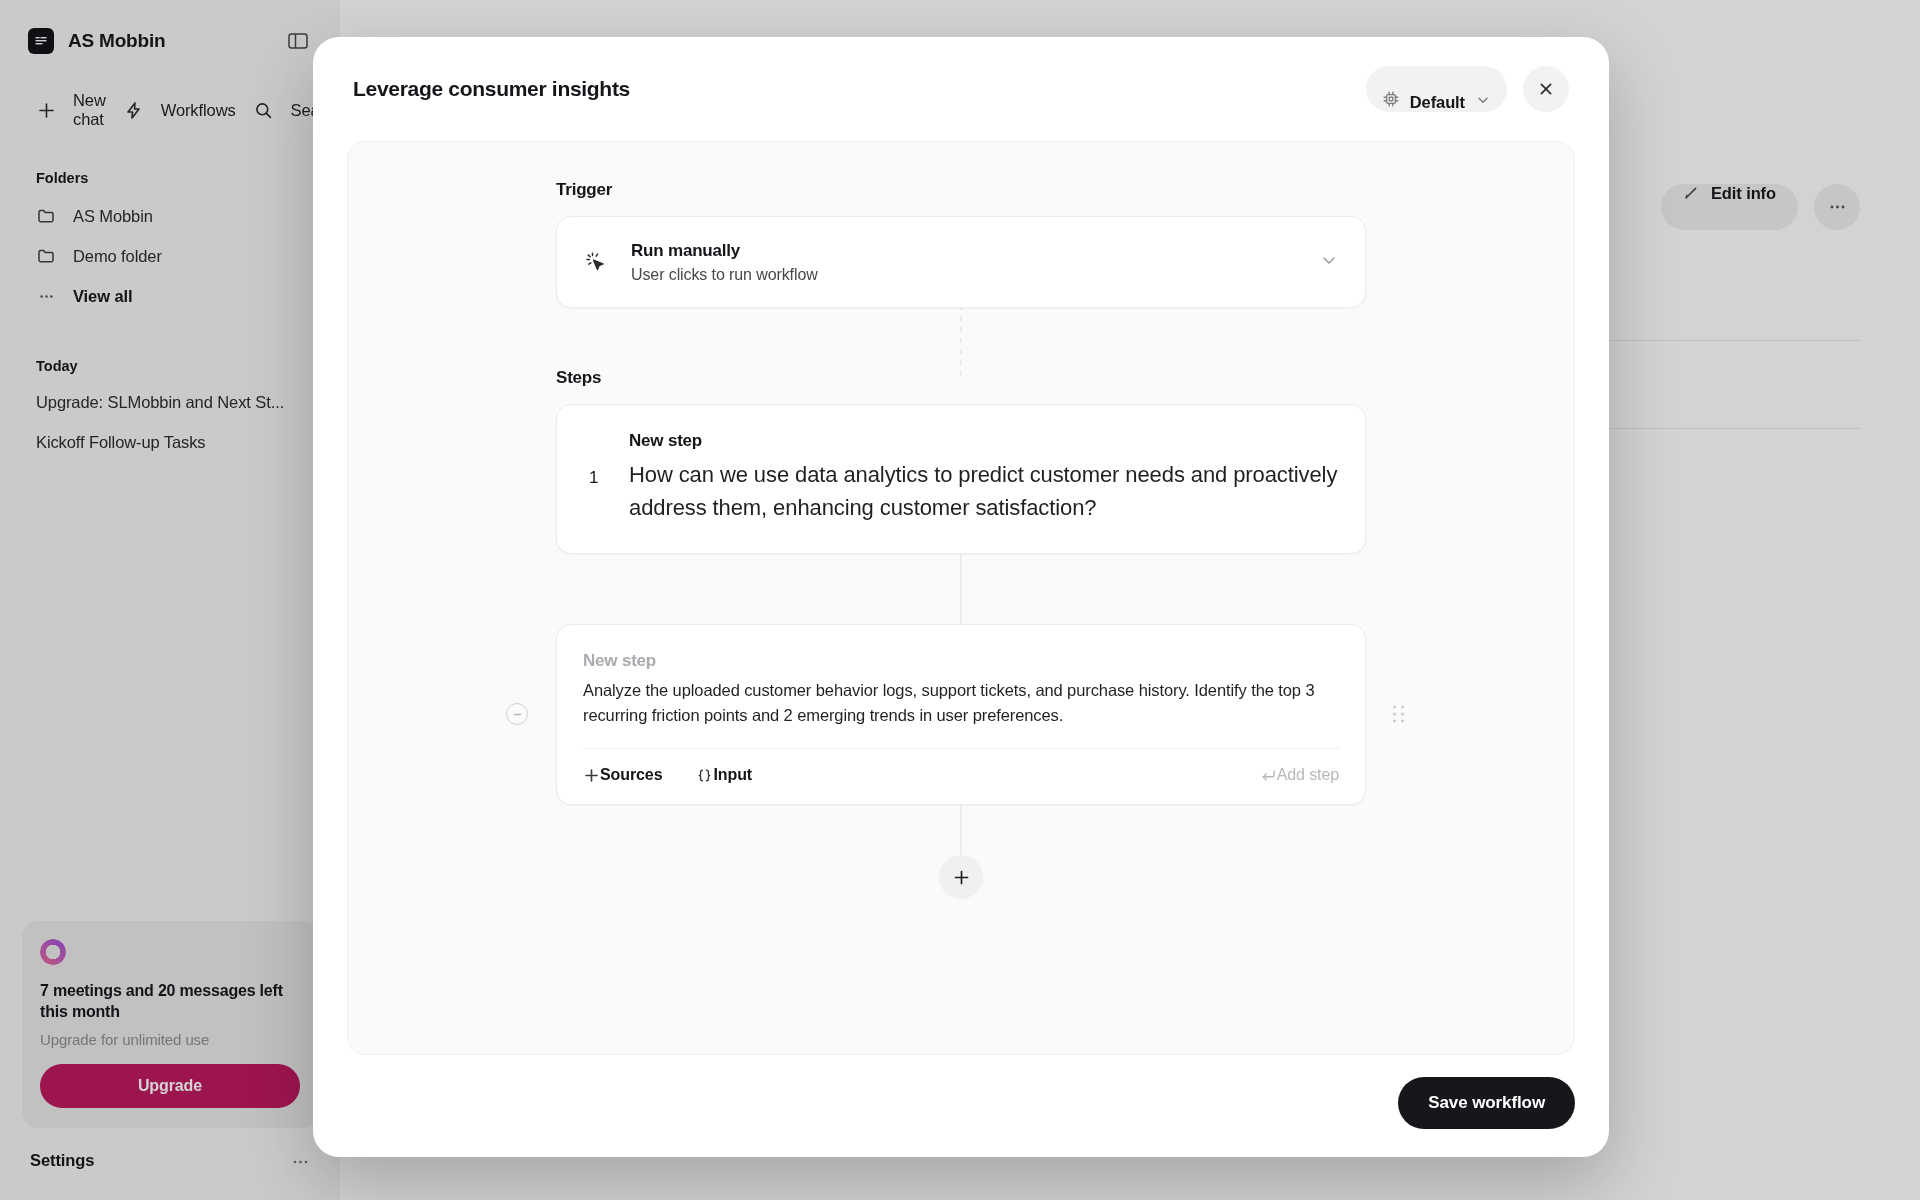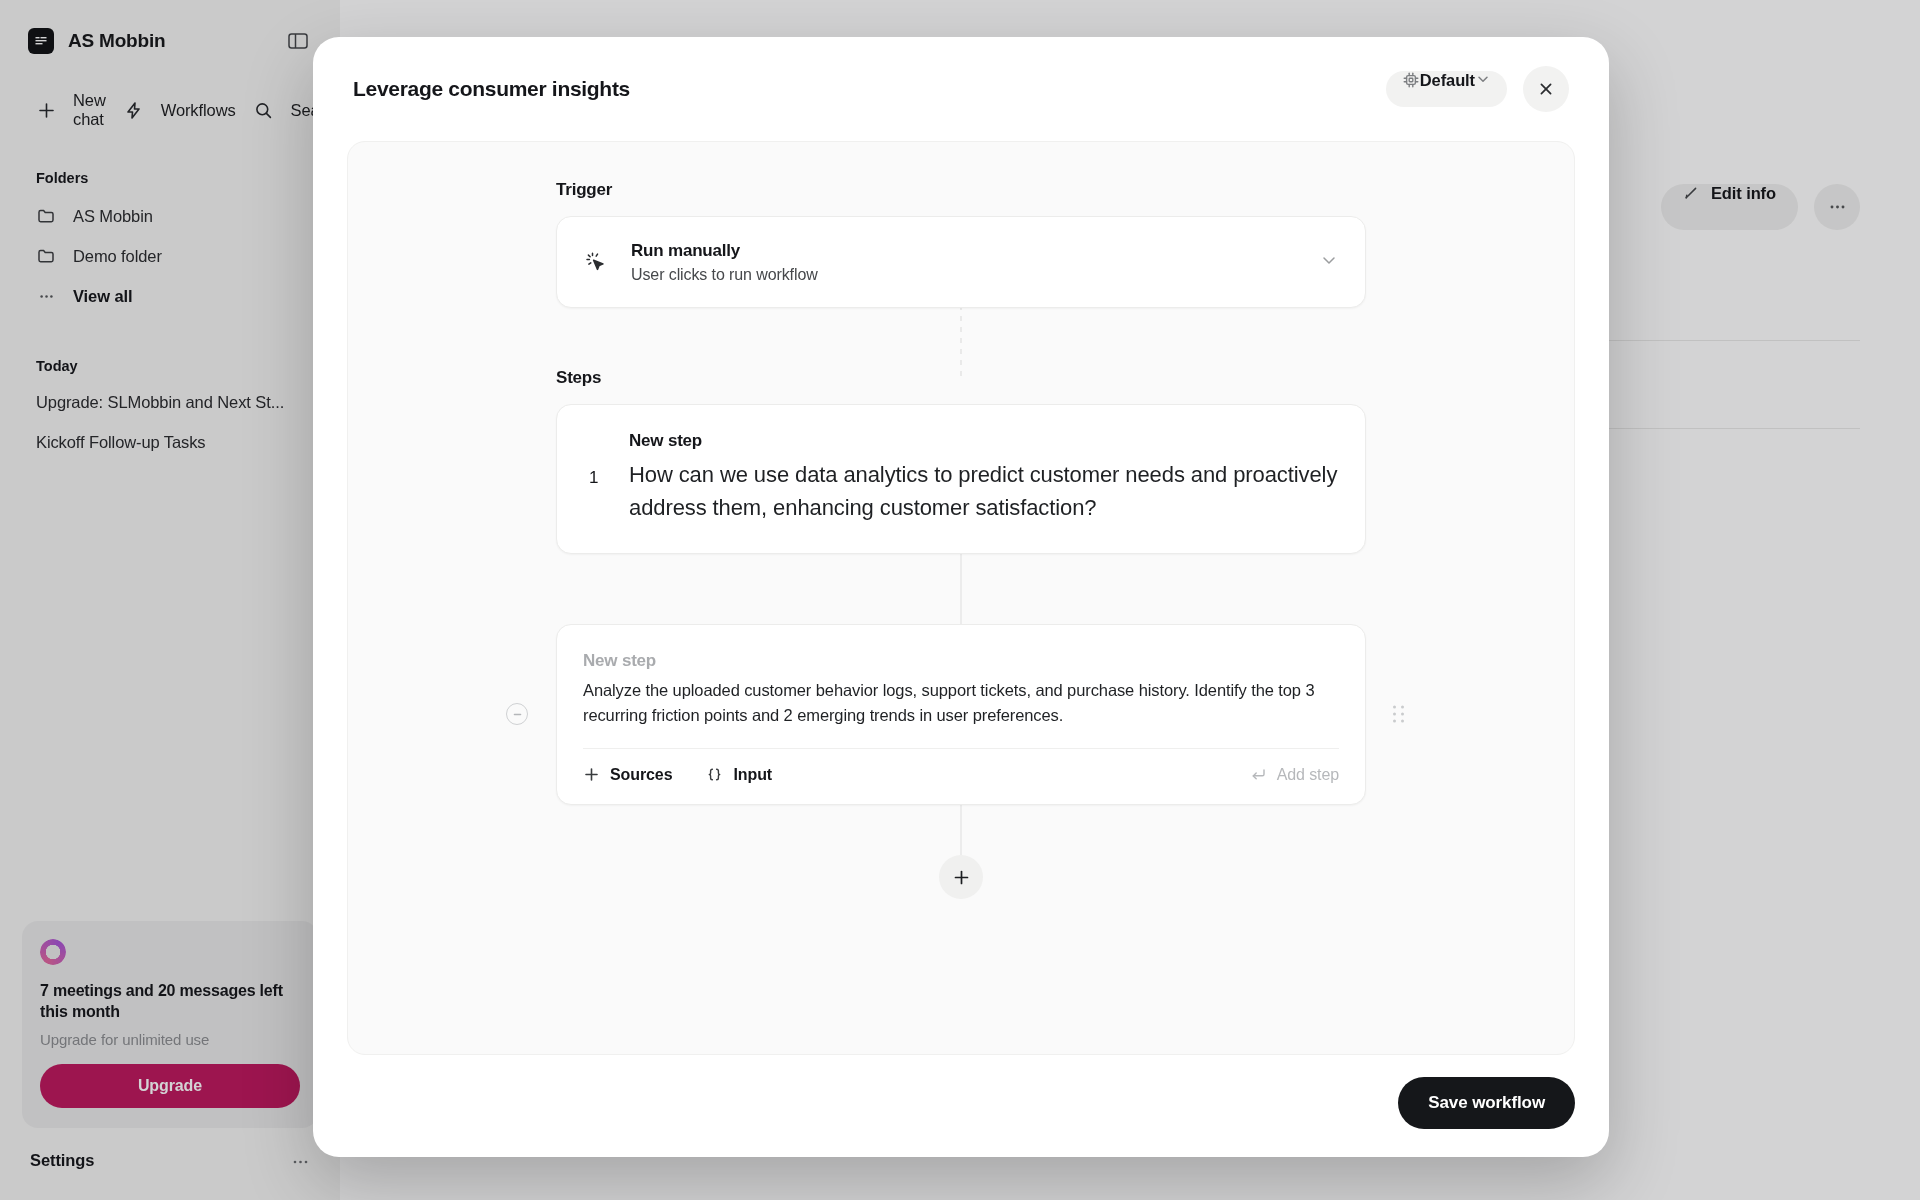--- a/index.html
+++ b/index.html
@@ -125,22 +125,22 @@
     display: flex; flex-direction: column;
     padding: 0 34px 28px;
   }
   .modal-head {
     display: flex; align-items: center;
     height: 104px; padding: 0 6px;
   }
   .modal-title { font-size: 21px; font-weight: 700; color: #15161a; letter-spacing: -.3px; }
   .head-right { margin-left: auto; display: flex; align-items: center; gap: 16px; }
   .model-pill {
-    display: flex; align-items: flex-start; 
-    height: 36px; padding: 0 16px 0 16px; border-radius: 23px;
+    display: flex; align-items: flex-end; gap: 10px;
+    height: 46px; padding: 0 16px 0 16px; border-radius: 23px;
     background: #f2f2f1; font-size: 16.5px; font-weight: 700; color: #15161a;
     letter-spacing: -.1px;
   }
   .close-btn {
     width: 46px; height: 46px; border-radius: 50%;
     background: #f2f2f1; display: flex; align-items: center; justify-content: center;
   }
 
   .canvas {
     flex: 1; background: #fafafa; border-radius: 18px;
@@ -190,21 +190,21 @@
   .active-wrap { position: relative; }
   .active-card { padding: 26px 26px 0; }
   .ph-title { font-size: 17px; font-weight: 700; color: #a9abae; letter-spacing: -.2px; }
   .active-text { font-size: 16.5px; color: #1f2124; line-height: 1.52; margin-top: 7px; letter-spacing: -.1px; }
   .card-toolbar {
     display: flex; align-items: center; gap: 34px;
     margin-top: 20px; padding: 17px 0 20px;
     border-top: 1px solid #efefee;
   }
   .tool-btn {
-    display: flex; align-items: flex-start; gap: 10px;
+    display: flex; align-items: flex-end; 
     font-size: 16px; font-weight: 700; color: #15161a; letter-spacing: -.1px;
   }
   .tool-btn.muted { color: #b6b8bb; font-weight: 400; margin-left: auto; }
   .tool-btn.muted .ti { color: #b6b8bb; }
   .ti { display: flex; align-items: center; justify-content: center; color: #3a3c3f; }
 
   .minus-btn {
     position: absolute; left: -50px; top: 50%; transform: translateY(-50%);
     width: 22px; height: 22px; border-radius: 50%;
     border: 1.4px solid #cfd1d3; display: flex; align-items: center; justify-content: center;

